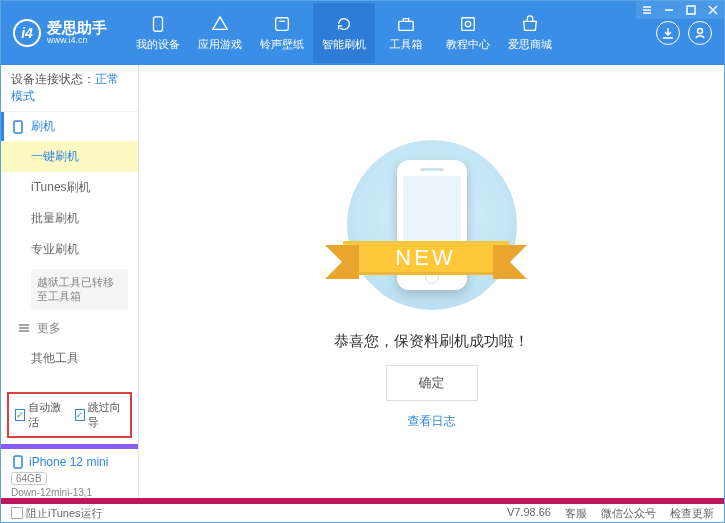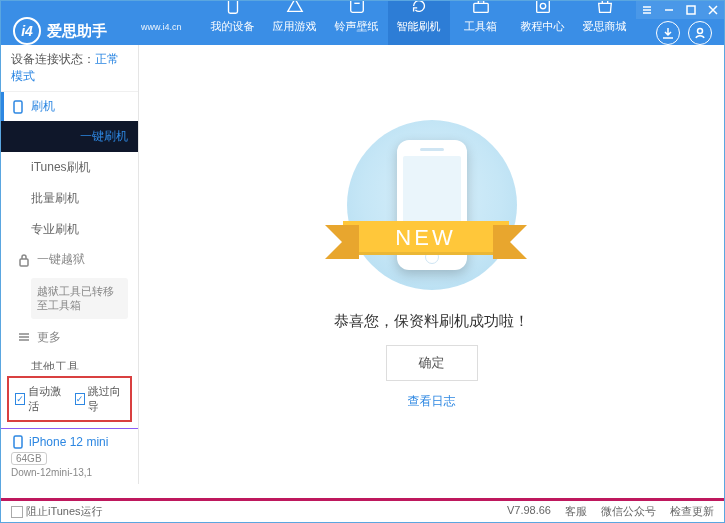--- a/index.html
+++ b/index.html
@@ -1,20 +1,20 @@
 <!DOCTYPE html>
 <html><head>
 <meta charset="utf-8">
 <style>
 * { margin: 0; padding: 0; box-sizing: border-box; font-family: "Microsoft YaHei", sans-serif; }
 body { background: #fff; width: 725px; height: 523px; overflow: hidden; border: 1px solid #5aa6e0; position: relative; }
-.titlebar { height: 44px; background: #3a8ee6; display: flex; align-items: flex-end; padding: 0 12px; color: #fff; }
+.titlebar { height: 64px; background: #3a8ee6; display: flex; align-items: center; padding: 0 12px; color: #fff; }
 .logo-block { display: flex; align-items: center; gap: 6px; }
 .logo-circle { width: 28px; height: 28px; border: 2px solid #fff; border-radius: 50%; display: flex; align-items: center; justify-content: center; font-size: 14px; font-weight: bold; font-style: italic; }
-.logo-txt { display: flex; flex-direction: row; line-height: 1.1; gap: 34px; }
+.logo-txt { display: flex; flex-direction: column; line-height: 1.1; }
 .logo-title { font-size: 15px; font-weight: bold; }
 .logo-sub { font-size: 9px; opacity: .9; }
 .nav { display: flex; margin-left: 20px; }
 .nav-item { display: flex; flex-direction: column; align-items: center; justify-content: center; width: 62px; height: 60px; font-size: 11px; cursor: pointer; gap: 4px; }
 .nav-item.active { background: #2d7dd6; }
 .nav-icon { width: 20px; height: 18px; display: flex; align-items: center; justify-content: center; }
 .nav-icon svg { width: 100%; height: 100%; fill: none; stroke: #fff; stroke-width: 1.5; }
 .title-right { margin-left: auto; display: flex; align-items: center; gap: 8px; }
 .win-controls { position: absolute; top: 0; right: 0; display: flex; height: 18px; background: #4a98e8; }
 .win-btn { width: 22px; display: flex; align-items: center; justify-content: center; cursor: pointer; }
@@ -23,44 +23,44 @@
 .circle-btn svg { width: 12px; height: 12px; stroke: #fff; fill: none; stroke-width: 1.5; }
 .main { display: flex; height: 439px; }
 .sidebar { width: 138px; border-right: 1px solid #e5e5e5; display: flex; flex-direction: column; font-size: 12px; color: #555; }
 .status-row { padding: 6px 10px; border-bottom: 1px solid #f0f0f0; }
 .status-val { color: #2d87e2; }
 .sb-group { padding: 6px 16px; display: flex; align-items: center; gap: 6px; color: #888; cursor: pointer; }
 .sb-group.active-group { color: #2d87e2; border-left: 3px solid #2d87e2; padding-left: 7px; }
 .sb-icon { width: 14px; height: 14px; display: inline-flex; }
 .sb-icon svg { width: 100%; height: 100%; fill: none; stroke: currentColor; stroke-width: 1.5; }
 .sb-item { padding: 7px 10px 7px 30px; cursor: pointer; color: #666; }
-.sb-item.active { background: #0f172a; color: #2d87e2; text-align: right; }
+.sb-item.active { background: #fef9c3; color: #2d87e2; }
 .sb-note { margin: 4px 10px 4px 30px; background: #f5f5f5; padding: 6px; font-size: 11px; color: #888; border-radius: 3px; line-height: 1.3; }
 .sb-checks { margin: 6px; padding: 6px; border: 2px solid #d94040; display: flex; gap: 10px; font-size: 11px; }
 .chk { display: flex; align-items: center; gap: 3px; cursor: pointer; }
 .chk-box { width: 12px; height: 12px; border: 1px solid #2d87e2; display: inline-flex; align-items: center; justify-content: center; color: #2d87e2; font-size: 9px; }
-.device-block { padding: 6px 10px; border-top: 1px solid #8b5cf6; }
+.device-block { padding: 6px 10px; border-top: 5px solid #8b5cf6; }
 .dev-name { color: #2d87e2; font-size: 12px; display: flex; align-items: center; gap: 4px; }
 .dev-tag { display: inline-block; border: 1px solid #ccc; border-radius: 3px; font-size: 10px; padding: 0 4px; color: #888; margin-top: 3px; }
 .dev-sub { font-size: 10px; color: #888; margin-top: 2px; }
 .content { flex: 1; display: flex; flex-direction: column; align-items: center; justify-content: center; position: relative; }
 .illus { width: 170px; height: 170px; border-radius: 50%; background: radial-gradient(circle at 50% 45%, #d8effa 0%, #c5e6f6 55%, #aed9ef 100%); position: relative; display: flex; align-items: center; justify-content: center; }
 .phone { width: 70px; height: 130px; background: #fff; border-radius: 12px; box-shadow: 0 4px 12px rgba(0,0,0,.2); position: relative; }
 .phone::before { content: ""; position: absolute; top: 8px; left: 50%; transform: translateX(-50%); width: 24px; height: 3px; background: #cfe5f3; border-radius: 2px; }
 .phone::after { content: ""; position: absolute; bottom: 6px; left: 50%; transform: translateX(-50%); width: 12px; height: 12px; border: 1.5px solid #cfe5f3; border-radius: 50%; }
 .phone-screen { position: absolute; top: 16px; left: 6px; right: 6px; bottom: 24px; background: #eaf5fb; border-radius: 2px; }
 .ribbon-wrap { position: absolute; width: 190px; height: 46px; top: 95px; left: -10px; }
 .ribbon { position: absolute; left: 6px; right: 18px; top: 6px; height: 34px; background: #ffc73a; display: flex; align-items: center; justify-content: center; font-family: Impact, sans-serif; font-size: 22px; color: #fff; letter-spacing: 3px; box-shadow: inset 0 -3px 0 rgba(0,0,0,.08); }
 .ribbon::before, .ribbon::after { content: ""; position: absolute; top: 4px; width: 0; height: 0; border: 17px solid #e8a62e; }
 .ribbon::before { left: -18px; border-left-color: transparent; }
 .ribbon::after { right: -18px; border-right-color: transparent; }
 .msg { margin-top: 22px; font-size: 15px; color: #333; }
 .ok-btn { margin-top: 14px; width: 92px; height: 36px; border: 1px solid #ddd; background: #fff; font-size: 13px; color: #555; cursor: pointer; }
 .link { margin-top: 12px; font-size: 12px; color: #2d87e2; cursor: pointer; }
-.footer { position: absolute; bottom: 0; left: 0; right: 0; height: 24px; border-top: 3px solid #be185d; display: flex; align-items: center; padding: 0 10px; font-size: 11px; color: #666; background: #fff; }
+.footer { position: absolute; bottom: 0; left: 0; right: 0; height: 24px; border-top: 6px solid #be185d; display: flex; align-items: center; padding: 0 10px; font-size: 11px; color: #666; background: #fff; }
 .footer .chk-box { border-color: #aaa; color: #aaa; }
 .footer-right { margin-left: auto; display: flex; gap: 14px; }
 .footer-right span { cursor: pointer; }
 .sidebar-scroll { flex: 1; overflow: hidden; }
 </style>
 </head>
 <body>
 
 <div class="win-controls">
   <div class="win-btn">
@@ -182,29 +182,20 @@
             <svg viewBox="0 0 14 14">
               <rect x="3" y="1" width="8" height="12" rx="1.5"></rect>
             </svg>
           </span>
           <span>刷机</span>
         </div>
         <div class="sb-item active">一键刷机</div>
         <div class="sb-item">iTunes刷机</div>
         <div class="sb-item">批量刷机</div>
         <div class="sb-item">专业刷机</div>
-        <div class="sb-group">
-          <span class="sb-icon">
-            <svg viewBox="0 0 14 14">
-              <rect x="3" y="6" width="8" height="7" rx="1"></rect>
-              <path d="M5 6V4a2 2 0 0 1 4 0v2"></path>
-            </svg>
-          </span>
-          <span>一键越狱</span>
-        </div>
         <div class="sb-note">越狱工具已转移至工具箱</div>
         <div class="sb-group">
           <span class="sb-icon">
             <svg viewBox="0 0 14 14">
               <path d="M2 4h10M2 7h10M2 10h10"></path>
             </svg>
           </span>
           <span>更多</span>
         </div>
         <div class="sb-item">其他工具</div>

